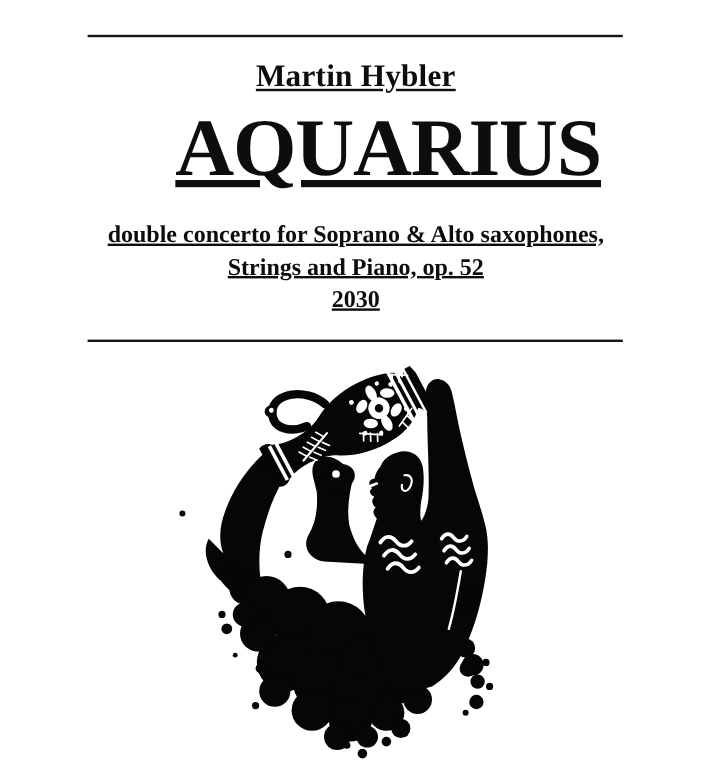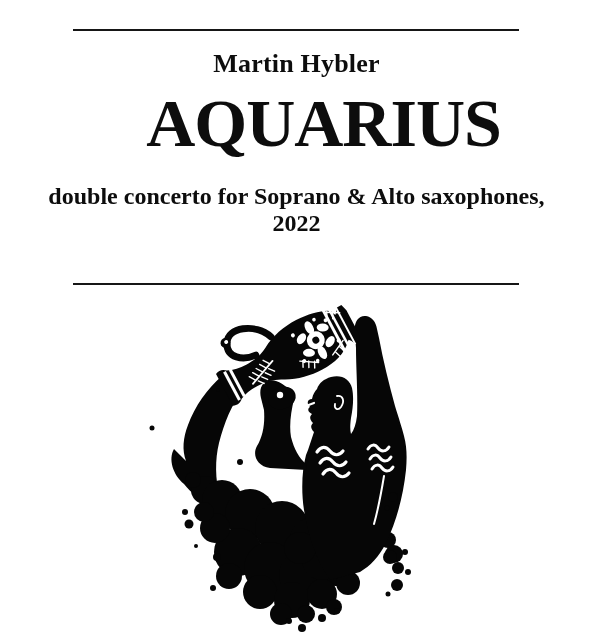--- a/index.html
+++ b/index.html
@@ -12,55 +12,56 @@
     color:#0d0d0d;
   }
   .rule {
     position:absolute;
     left:73px; width:446px; height:2px;
     background:#161616;
   }
   .rule-top { top:29px; }
   .rule-bottom { top:283px; }
   .centerband {
-    position:absolute; left:0; width:593px; text-align:center;
+    position:absolute; left:0; width:593px; text-align:center;text-decoration:underline;
   }
   .composer {
     top:51px;
     font-size:26px; font-weight:bold; line-height:26px;
     letter-spacing:0.2px;
   }
   .worktitle {
     top:90px;
     font-size:68px; font-weight:bold; line-height:66px;
     letter-spacing:-1px;
     padding-left:27px;
   }
   .subtitle {
     top:183px;
-    font-size:24px; font-weight:bold; line-height:27px;
+    font-size:20px; font-weight:bold; line-height:27px;
   }
   .illus {
     position:absolute; left:140px; top:295px;
   }
 </style>
 </head>
 <body>
 
 <div class="page">
 
   <div class="rule rule-top"></div>
 
   <div class="centerband composer">Martin Hybler</div>
 
   <div class="centerband worktitle">AQUARIUS</div>
 
   <div class="centerband subtitle">
     <div>double concerto for Soprano &amp; Alto saxophones,</div>
-    <div>2022</div>
+    <div>Strings and Piano, op. 52</div>
+    <div>2030</div>
   </div>
 
   <div class="rule rule-bottom"></div>
 
   <svg class="illus" width="280" height="340" viewBox="140 295 280 340" xmlns="http://www.w3.org/2000/svg">
     <g fill="#060606" stroke="none">
 
       <path d="M 222,376
                C 207,389 195,406 188,425
                C 183,438 182,450 186,461

